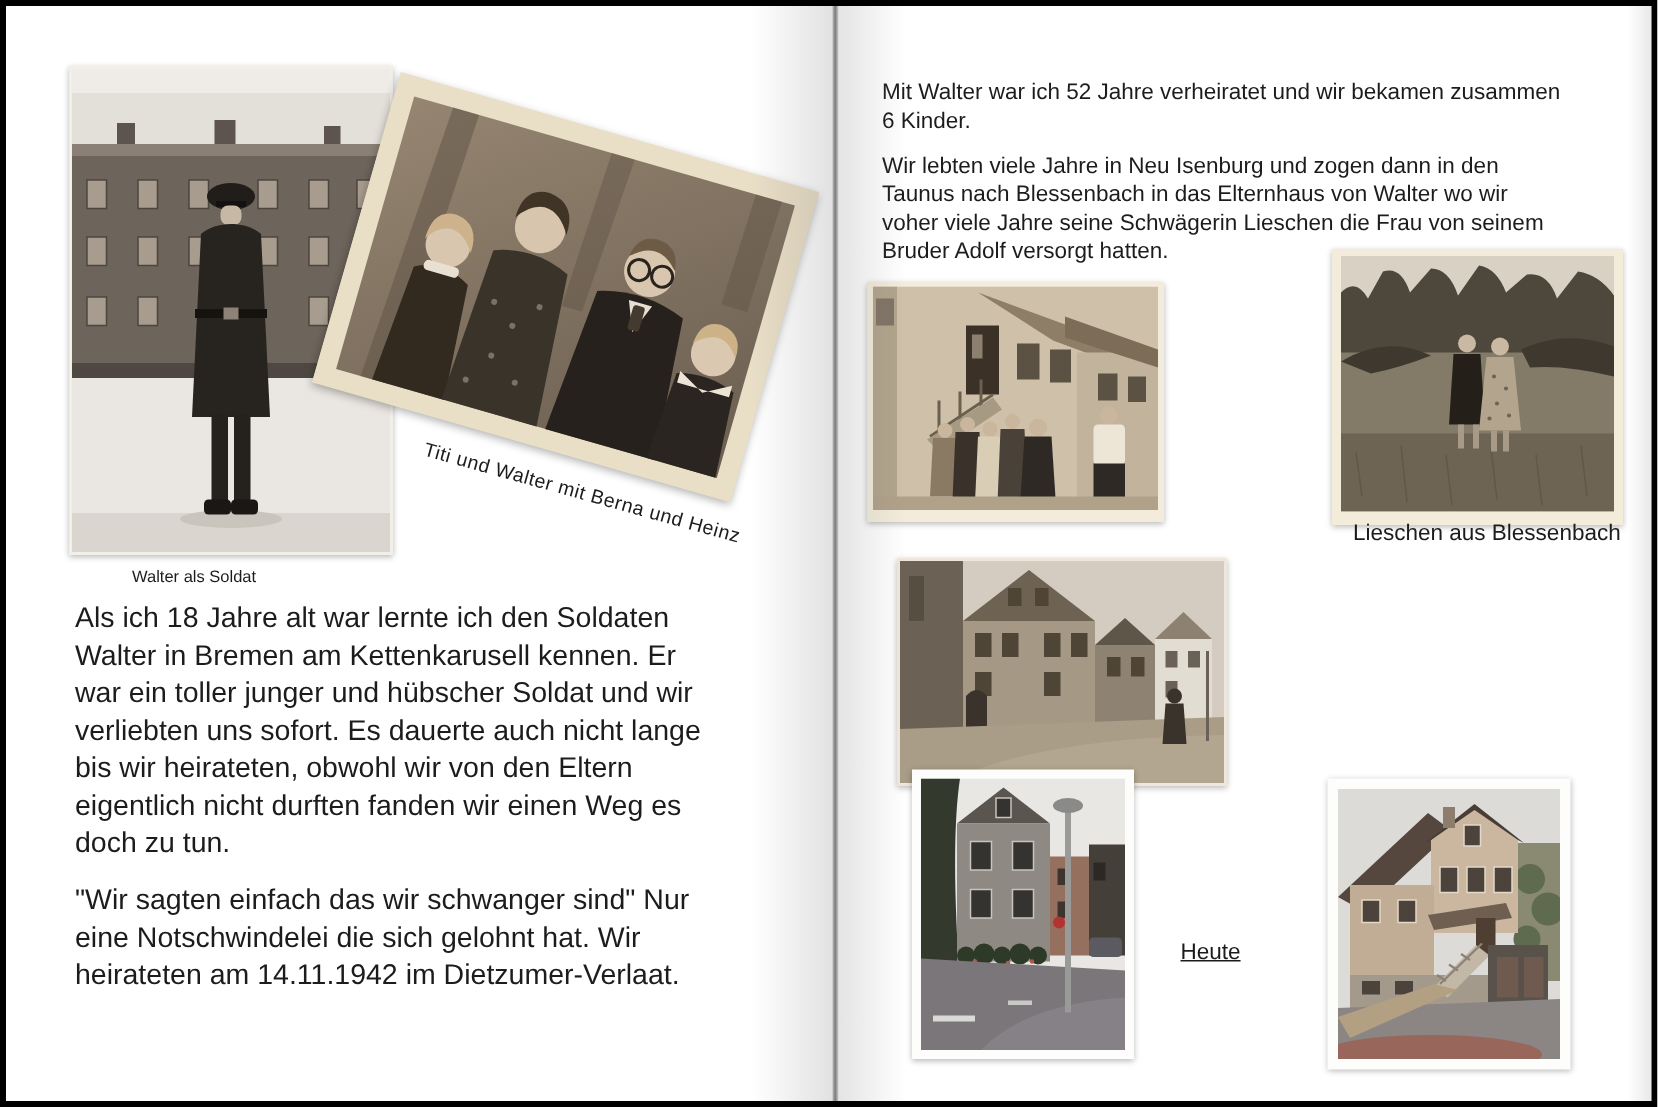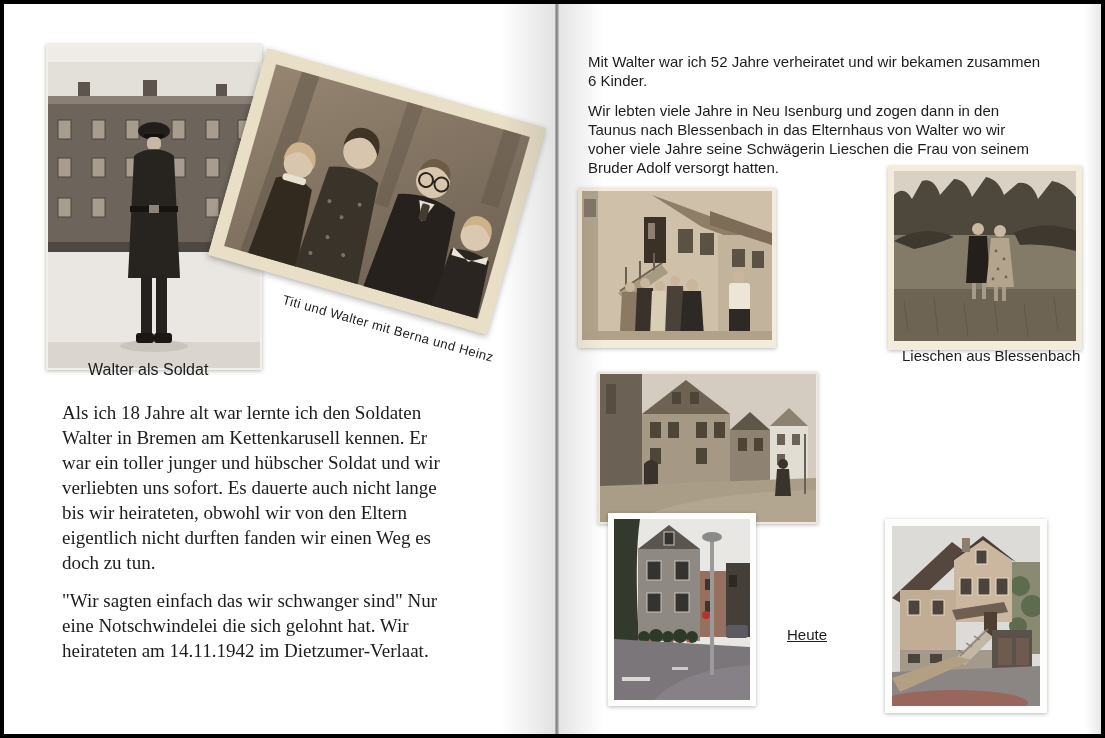--- a/index.html
+++ b/index.html
@@ -21,26 +21,26 @@
     background:linear-gradient(to right, rgba(120,120,120,0), rgba(105,105,105,0.20));}
   .spine-line{left:551px;top:0;width:4px;height:100%;
     background:linear-gradient(to right, #b9b9b9, #7c7c7c 45%, #8f8f8f 60%, #cfcfcf);}
   .shade-right{left:555px;top:0;width:45px;height:100%;
     background:linear-gradient(to right, rgba(105,105,105,0.18), rgba(120,120,120,0));}
   .edge-right{right:0;top:0;width:16px;height:100%;
     background:linear-gradient(to right, rgba(0,0,0,0), rgba(0,0,0,0.09));}
 
   
   .lp-text{left:46px;top:396px;width:500px;font-size:19px;line-height:25px;}
-  .lp-text p{margin:0 0 13px 12px;white-space:pre-line;font-family:Liberation Serif, serif;}
+  .lp-text p{margin:0 0 13px 0;white-space:pre-line;}
   .rp-text{left:584px;top:48px;width:486px;font-size:15px;line-height:19px;}
   .rp-text p{margin:0 0 11px 0;white-space:pre-line;}
 
   .caption{font-size:15px;color:#1c1c1c;white-space:pre-line;}
-  .cap-soldier{left:84px;top:357px;font-size:16px;text-align:center;}
+  .cap-soldier{left:84px;top:375px;font-size:11px;text-align:center;}
   .cap-family{left:281px;top:288px;font-size:13px;letter-spacing:.4px;
     transform:rotate(15.5deg);transform-origin:0 0;width:max-content;}
   .cap-wf{left:607px;top:343px;margin-top:24px;}
   .cap-lieschen{left:898px;top:343px;}
   .cap-frueher{left:839px;top:414px;line-height:22px;}
   .cap-heute{left:783px;top:622px;text-decoration:underline;}
 
   
   .ph{box-shadow:0 1px 4px rgba(0,0,0,0.28);}
   .ph svg{display:block;}

